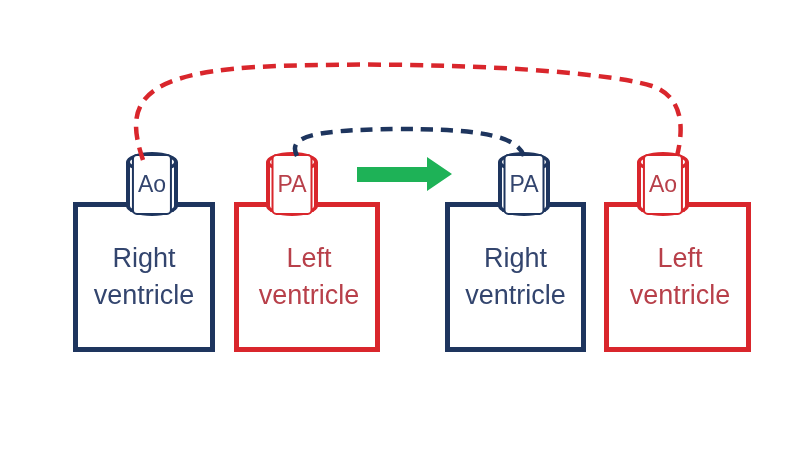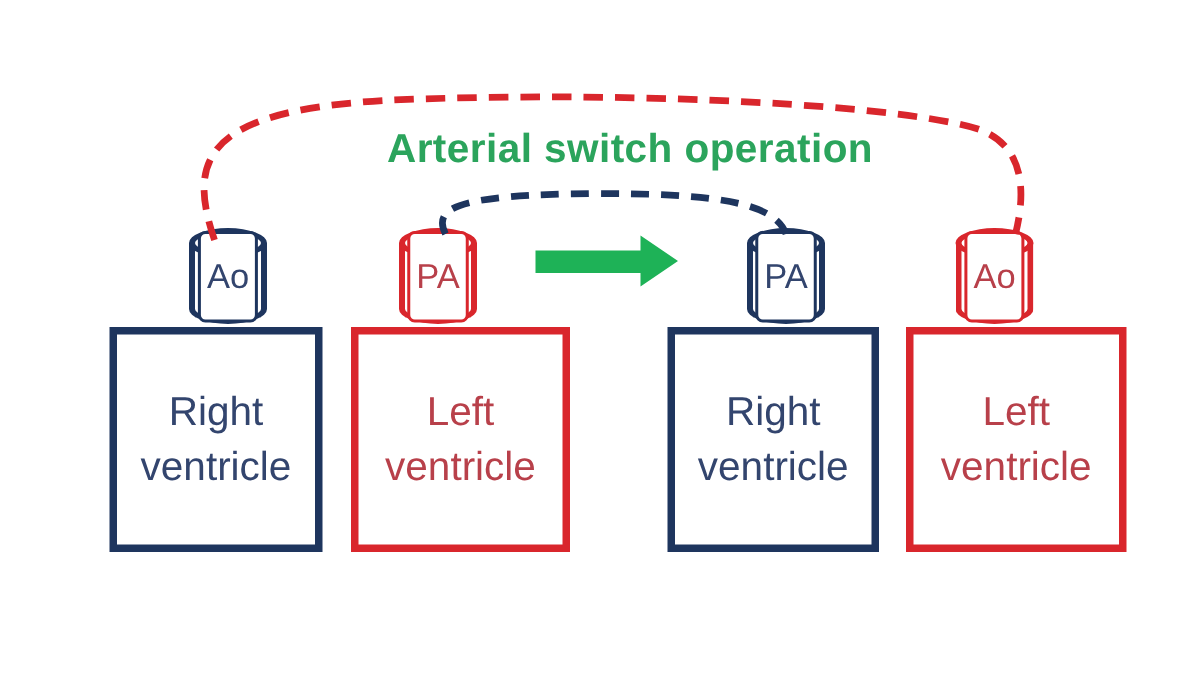--- a/index.html
+++ b/index.html
@@ -15,22 +15,22 @@
     position:relative;width:800px;height:450px;background:#ffffff;overflow:hidden;
     font-family:"Liberation Sans", sans-serif;
   }
   .overlay-svg{position:absolute;left:0;top:0;z-index:4;pointer-events:none;}
   .title{
     position:absolute;left:220px;top:84px;width:400px;text-align:center;
     font-size:27px;font-weight:bold;color:var(--title-green);letter-spacing:.3px;
     z-index:5;
   }
   .box{
-    position:absolute;top:218px;height:150px;background:#fff;box-sizing:border-box;
-    display:flex;align-items:center;justify-content:center;text-align:center;
+    position:absolute;top:202px;height:150px;background:#fff;box-sizing:border-box;
+    display:flex;align-items:center;justify-content:flex-end;text-align:center;
   }
   .box.navy{border:5px solid var(--navy);z-index:1;}
   .box.red{border:5px solid var(--red);z-index:2;margin-left:20px;}
   .box-label{font-size:27px;line-height:37px;width:132px;}
   .box.navy .box-label{color:var(--navy-text);}
   .box.red .box-label{color:var(--red-text);}
   .cyl{position:absolute;top:152px;width:52px;height:64px;z-index:3;}
   .cyl .body{
     box-sizing:border-box;position:absolute;top:10px;left:0;width:52px;bottom:0;
     border:4px solid;border-top:none;background:#fff;
@@ -64,21 +64,20 @@
 <body>
 
 <div class="canvas">
 
   <svg class="overlay-svg" width="800" height="450" viewBox="0 0 800 450">
     <path d="M 143 160 C 124 104, 136 70, 280 66 C 430 61, 600 70, 652 86 C 681 96, 685 124, 677 156" fill="none" stroke="#d9262c" stroke-width="4.5" stroke-dasharray="13 8"></path>
     <path d="M 297 156 C 288 138, 306 130, 395 129 C 468 129, 516 133, 524 156" fill="none" stroke="#1e355e" stroke-width="4.5" stroke-dasharray="12 8"></path>
     <polygon points="357,167 427,167 427,157 452,174 427,191 427,182 357,182" fill="#1eb257"></polygon>
   </svg>
 
-  <div class="title">Arterial switch operation</div>
 
   <div class="cyl navy pos-ao-before">
     <div class="body"></div>
     <div class="top"></div>
     <div class="vlabel">Ao</div>
   </div>
   <div class="cyl red pos-pa-before">
     <div class="body"></div>
     <div class="top"></div>
     <div class="vlabel">PA</div>

